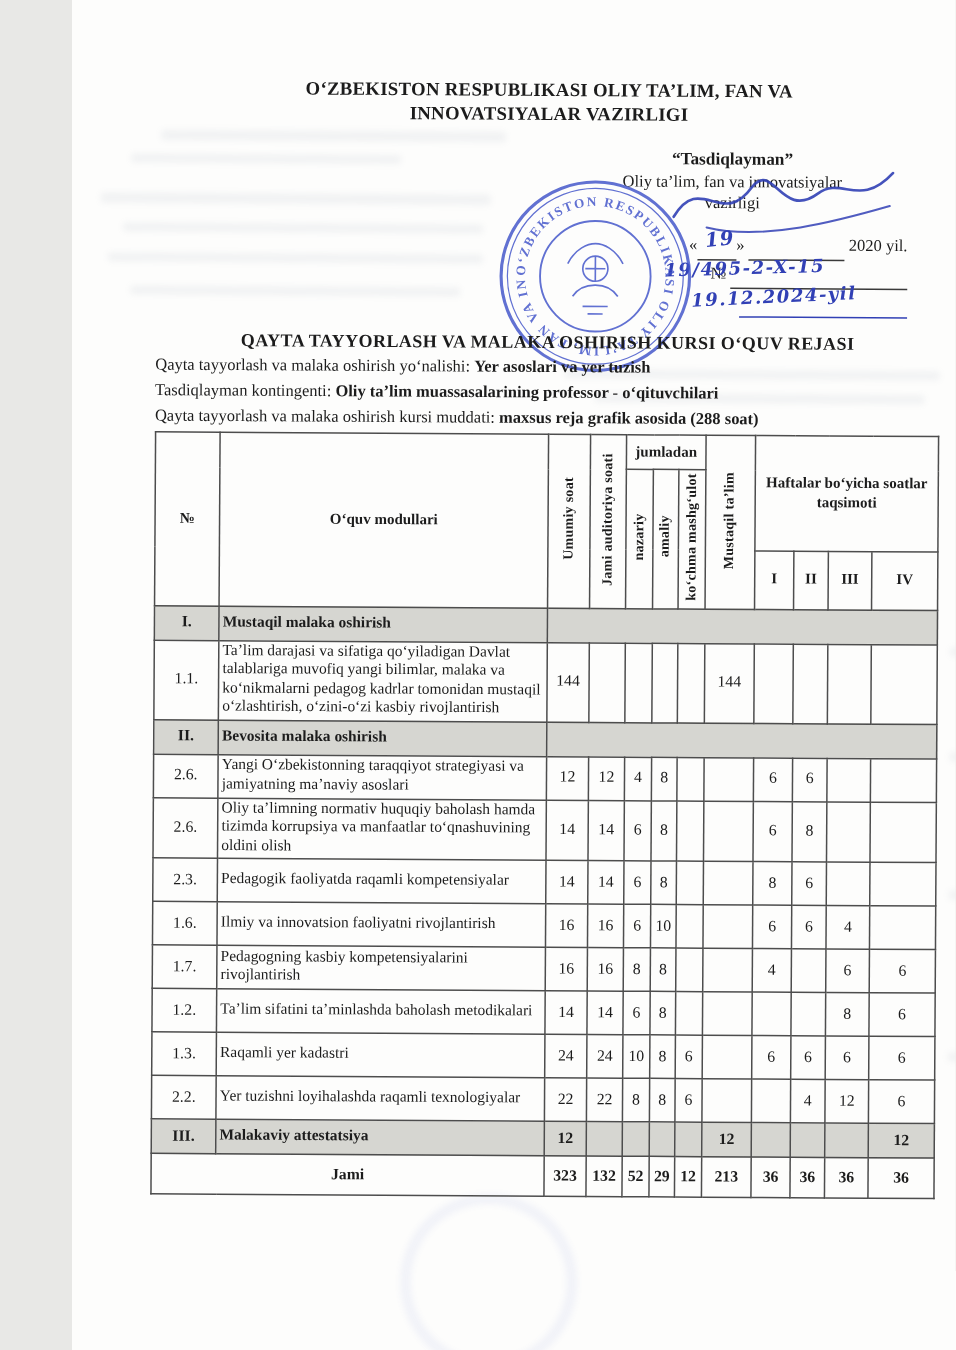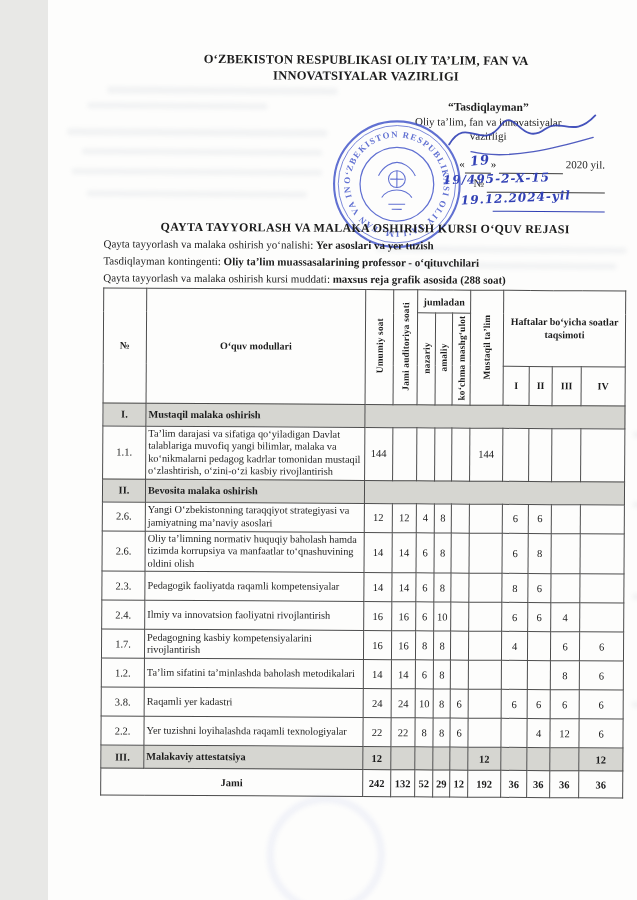--- a/index.html
+++ b/index.html
@@ -247,21 +247,21 @@
             <td class="td-val">6</td>
             <td class="td-val">8</td>
             <td class="td-val"></td>
             <td class="td-val"></td>
             <td class="td-val">8</td>
             <td class="td-val">6</td>
             <td class="td-val"></td>
             <td class="td-val"></td>
           </tr>
           <tr>
-            <td class="td-num">2.4.</td>
+            <td class="td-num">1.6.</td>
             <td class="td-mod">Ilmiy va innovatsion faoliyatni rivojlantirish</td>
             <td class="td-val">16</td>
             <td class="td-val">16</td>
             <td class="td-val">6</td>
             <td class="td-val">10</td>
             <td class="td-val"></td>
             <td class="td-val"></td>
             <td class="td-val">6</td>
             <td class="td-val">6</td>
             <td class="td-val">4</td>
@@ -289,21 +289,21 @@
             <td class="td-val">6</td>
             <td class="td-val">8</td>
             <td class="td-val"></td>
             <td class="td-val"></td>
             <td class="td-val"></td>
             <td class="td-val"></td>
             <td class="td-val">8</td>
             <td class="td-val">6</td>
           </tr>
           <tr>
-            <td class="td-num">3.8.</td>
+            <td class="td-num">1.3.</td>
             <td class="td-mod">Raqamli yer kadastri</td>
             <td class="td-val">24</td>
             <td class="td-val">24</td>
             <td class="td-val">10</td>
             <td class="td-val">8</td>
             <td class="td-val">6</td>
             <td class="td-val"></td>
             <td class="td-val">6</td>
             <td class="td-val">6</td>
             <td class="td-val">6</td>
@@ -332,26 +332,26 @@
             <td class="td-val b"></td>
             <td class="td-val b"></td>
             <td class="td-val b">12</td>
             <td class="td-val b"></td>
             <td class="td-val b"></td>
             <td class="td-val b"></td>
             <td class="td-val b">12</td>
           </tr>
           <tr class="total-row">
             <td class="td-total-label" colspan="2">Jami</td>
-            <td class="td-val b">242</td>
+            <td class="td-val b">323</td>
             <td class="td-val b">132</td>
             <td class="td-val b">52</td>
             <td class="td-val b">29</td>
             <td class="td-val b">12</td>
-            <td class="td-val b">192</td>
+            <td class="td-val b">213</td>
             <td class="td-val b">36</td>
             <td class="td-val b">36</td>
             <td class="td-val b">36</td>
             <td class="td-val b">36</td>
           </tr>
         </tbody>
     </table>
 
   </div>
 </div>

